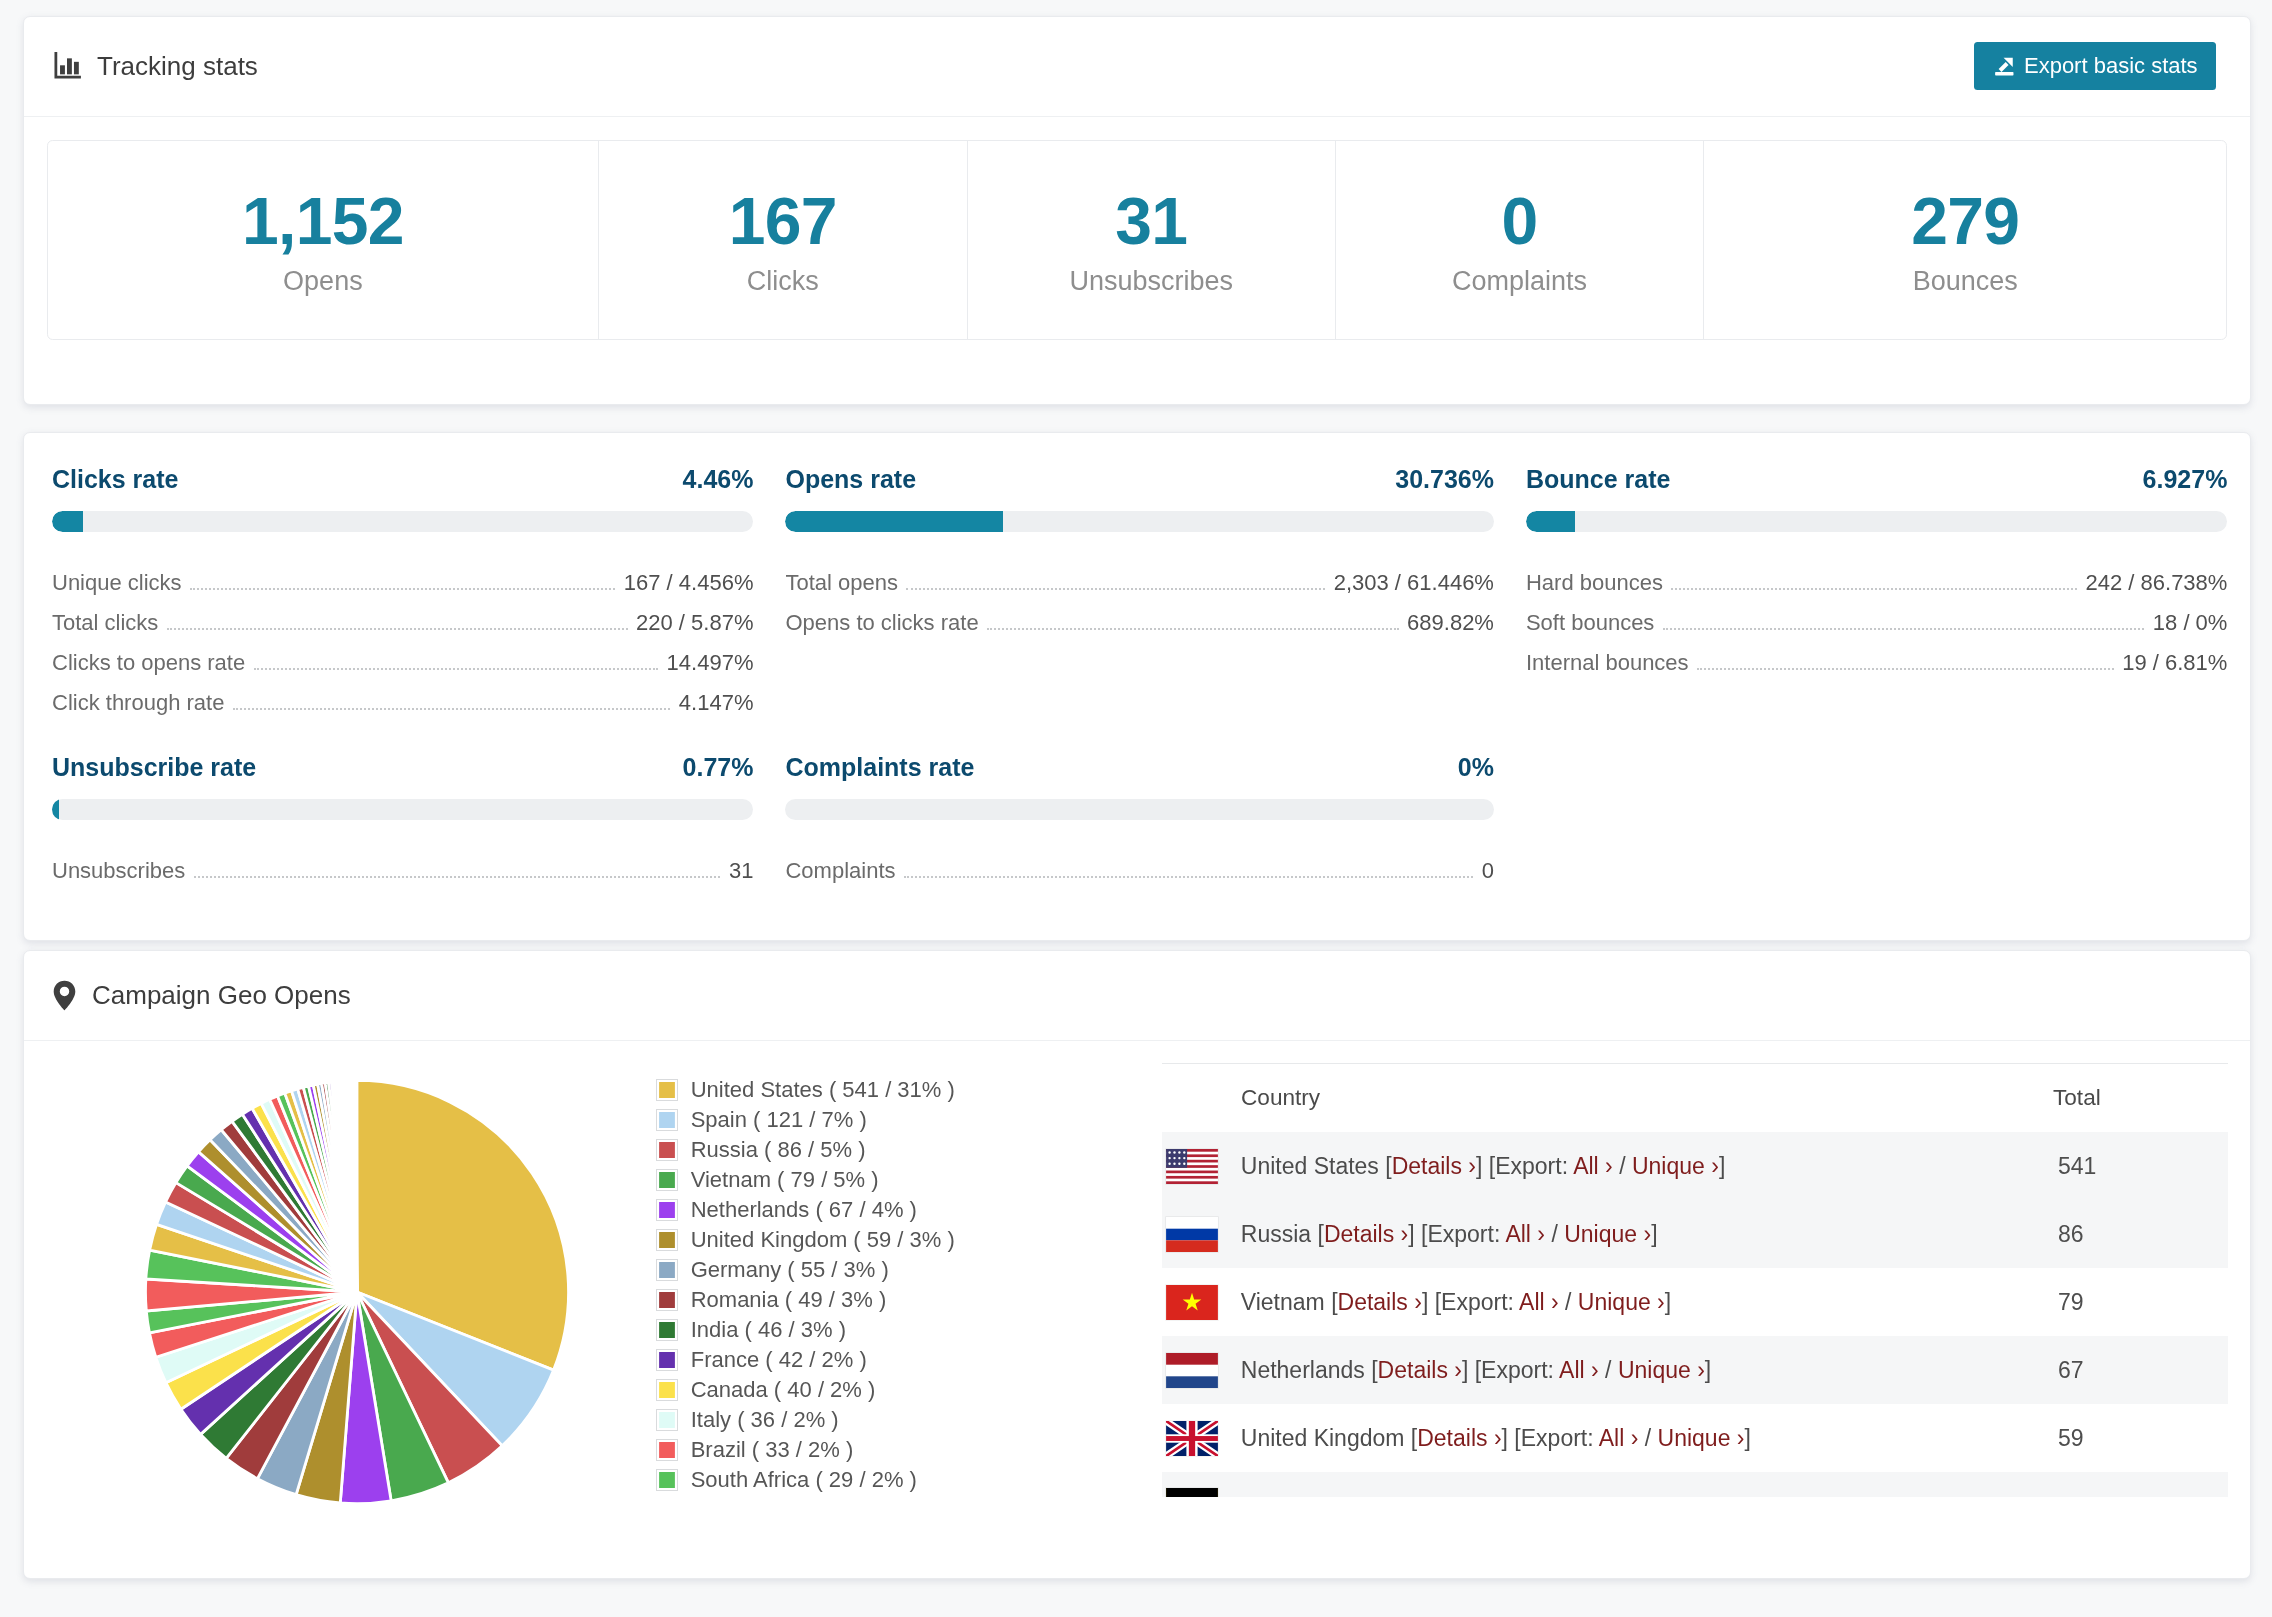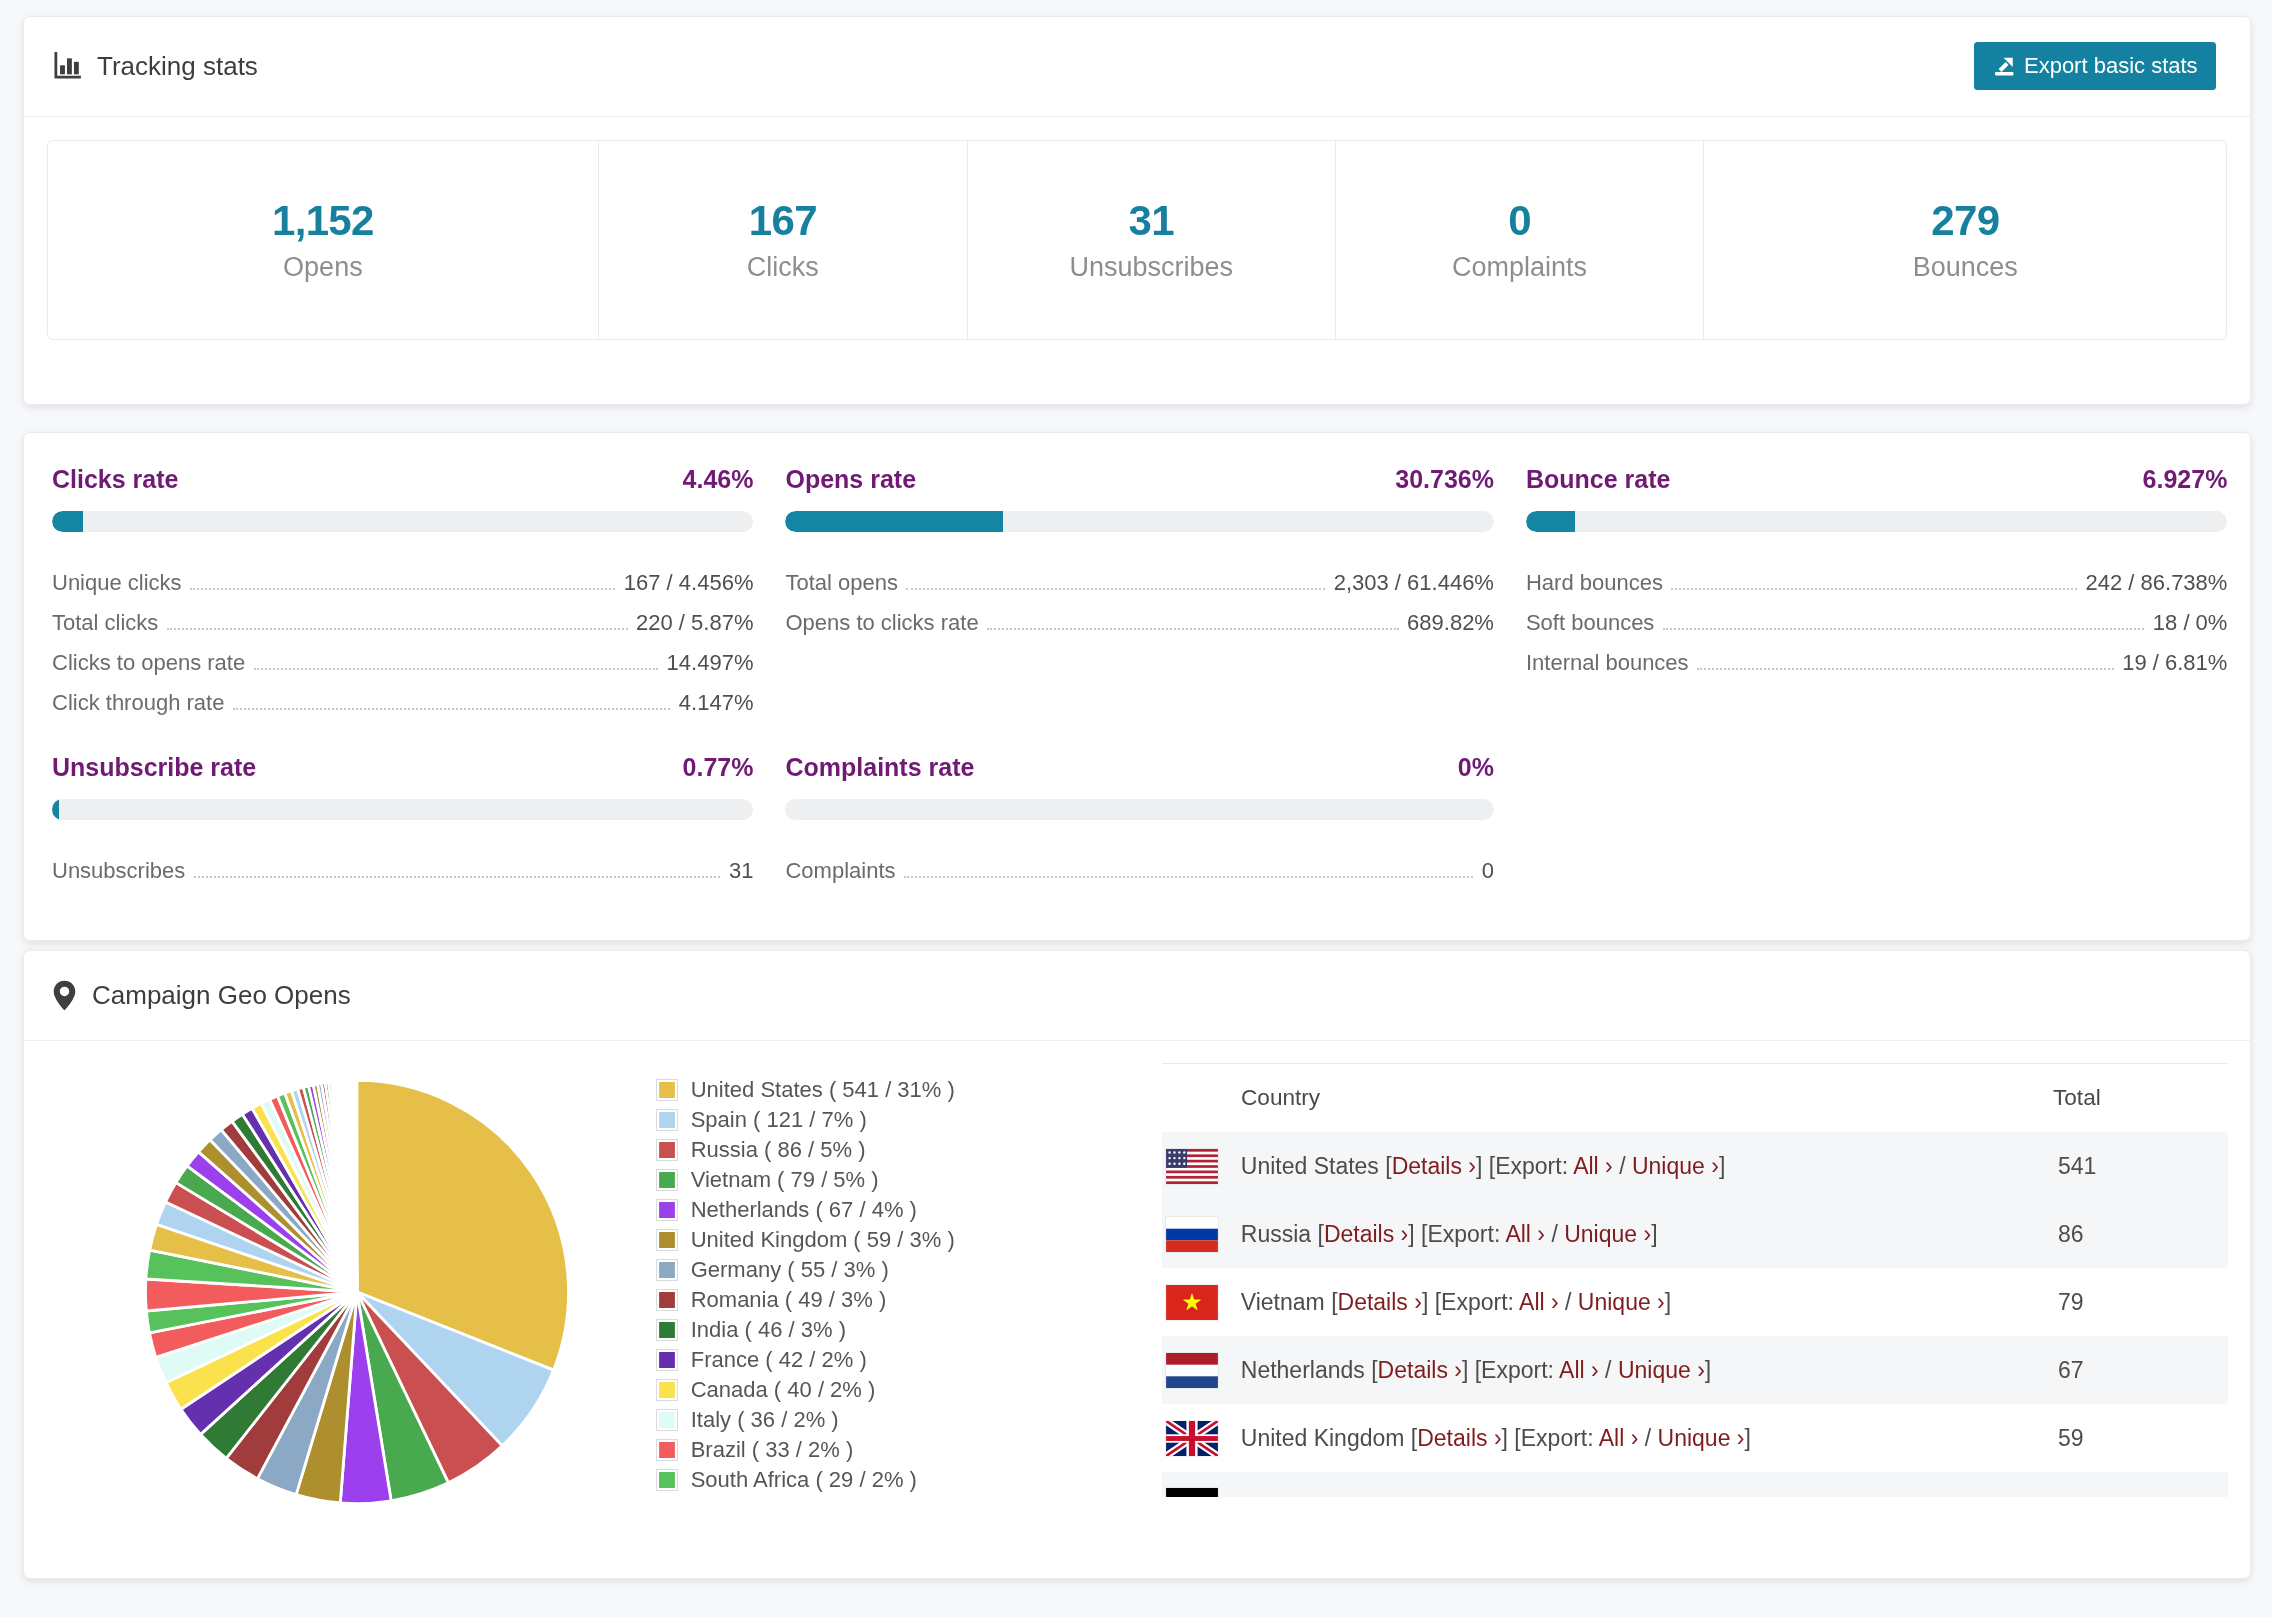--- a/index.html
+++ b/index.html
@@ -17,27 +17,27 @@
   
   .export-btn{margin-left:auto;display:flex;align-items:center;gap:8.5px;
     background:#1581A0;color:#fff;border:none;border-radius:3.5px;height:48px;
     padding:0 18.4px;font-size:22px;font-family:inherit;cursor:pointer;}
   
   .summary-row{margin:23px 22.6px 0;height:198px;border:1.4px solid #e9ebee;border-radius:5.6px;
     display:flex;}
   .sum-cell{display:flex;flex-direction:column;align-items:center;justify-content:center;
     border-right:1.4px solid #e9ebee;}
   .sum-cell:last-child{border-right:none;flex:1;}
-  .sum-value{font-size:42px;font-weight:700;color:#17809E;letter-spacing:-0.7px;}
+  .sum-value{font-size:66px;font-weight:700;color:#17809E;letter-spacing:-0.7px;}
   .sum-label{font-size:27px;color:#8e8e8e;margin-top:7px;}
   
   .rates-grid{display:grid;grid-template-columns:1fr 1.01fr 1fr;column-gap:32px;row-gap:37px;
     padding:32px 22.6px 0 28px;}
   .rb-head{display:flex;justify-content:space-between;align-items:baseline;}
-  .rb-title,.rb-val{font-size:25px;font-weight:700;color:#701a75;}
+  .rb-title,.rb-val{font-size:25px;font-weight:700;color:#0c4a6e;}
   .rb-bar{margin-top:17px;height:21px;background:#EDEFF1;border-radius:10.6px;overflow:hidden;}
   .rb-fill{height:100%;background:#1486A3;border-radius:10.6px 0 0 10.6px;}
   .rb-rows{margin-top:24px;}
   .stat-row{display:flex;align-items:flex-end;height:40px;font-size:22px;}
   .sr-label{color:#6b6b6b;white-space:nowrap;}
   .sr-leader{flex:1;border-bottom:2.1px dotted #c6c8ca;margin:0 8.5px 5.6px;}
   .sr-value{color:#4f4f4f;white-space:nowrap;}
   
   .pie{position:absolute;left:113px;top:121px;width:440px;height:440px;}
   .legend{position:absolute;left:632px;top:124px;list-style:none;margin:0;padding:0;}

